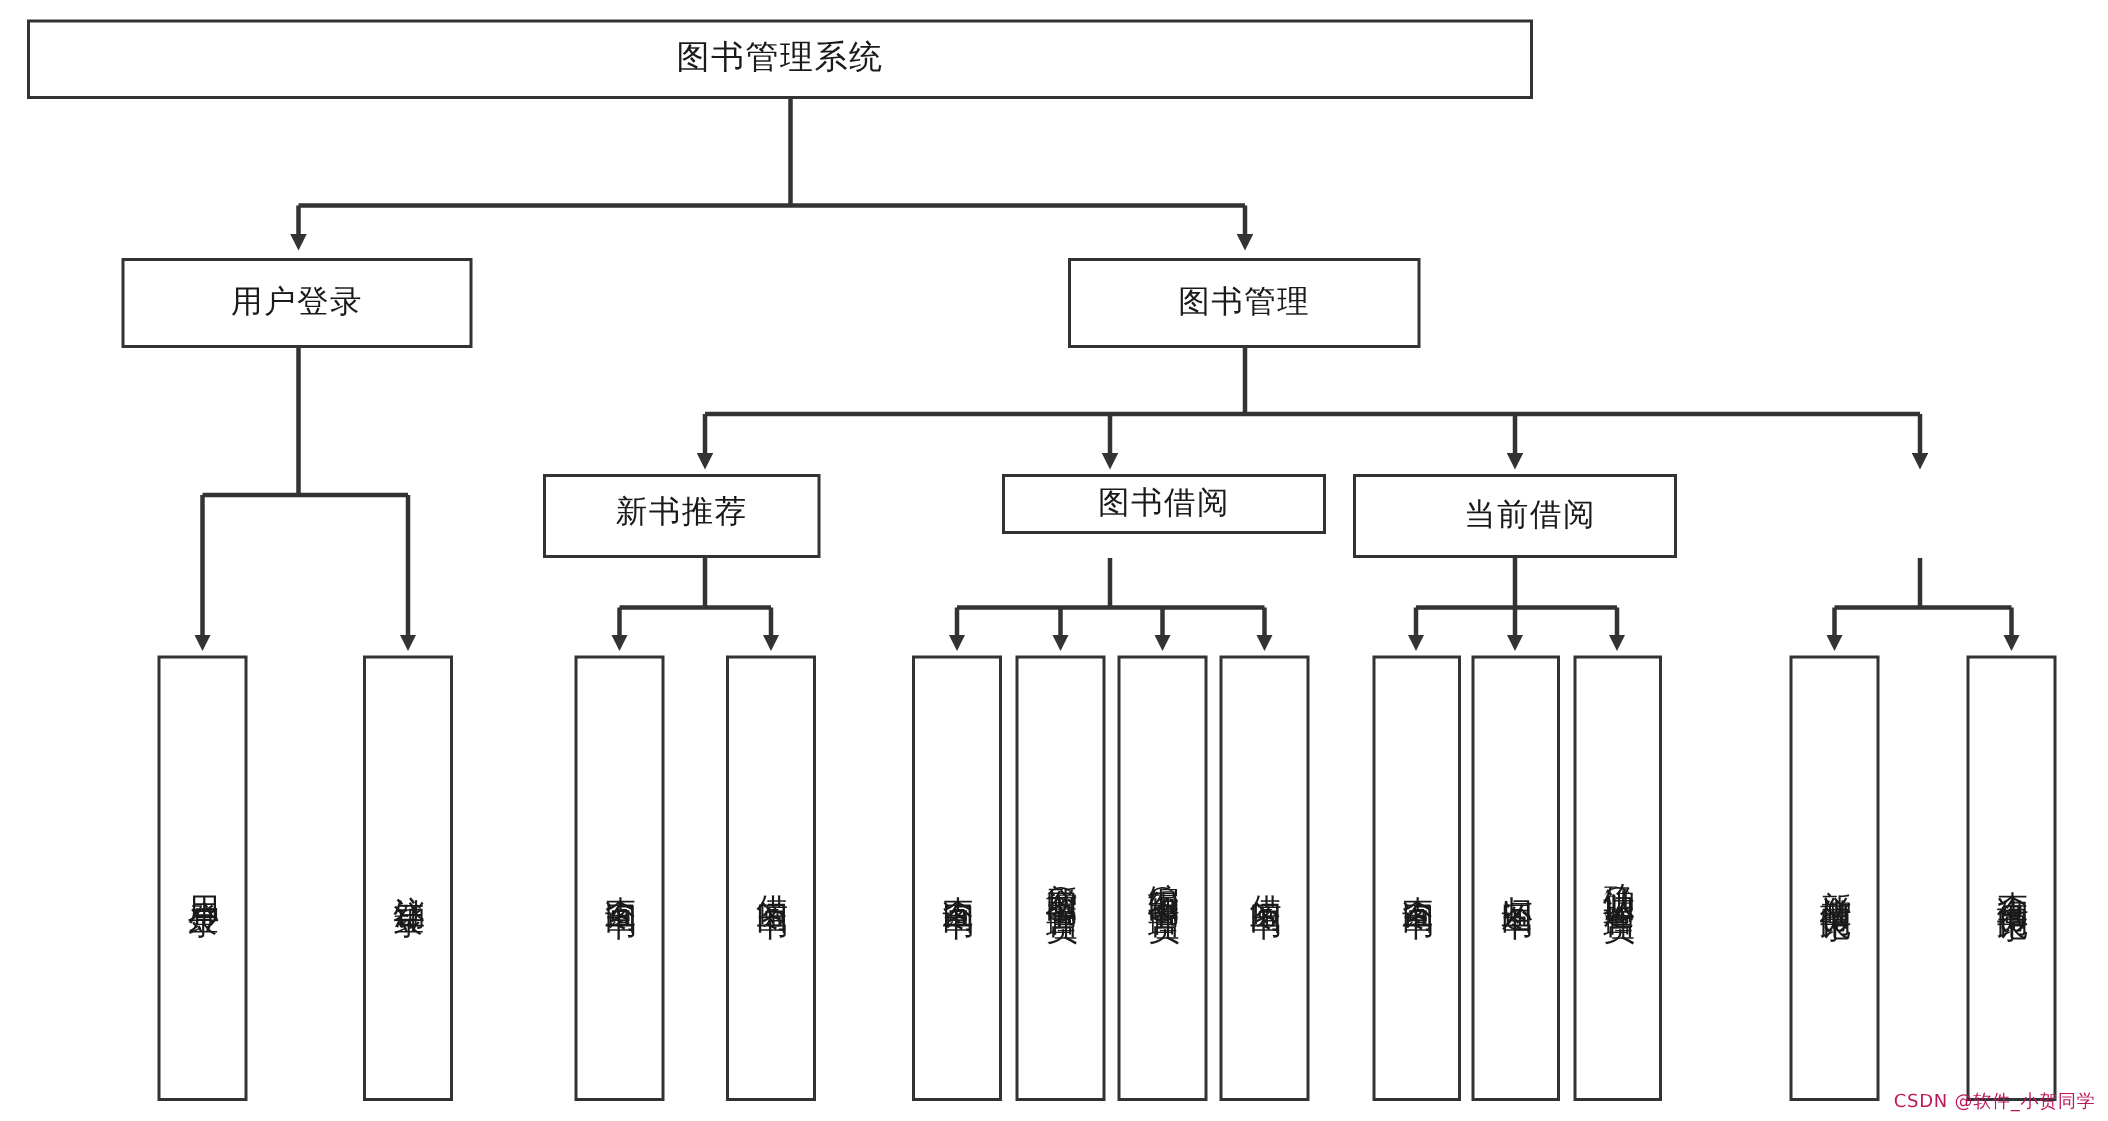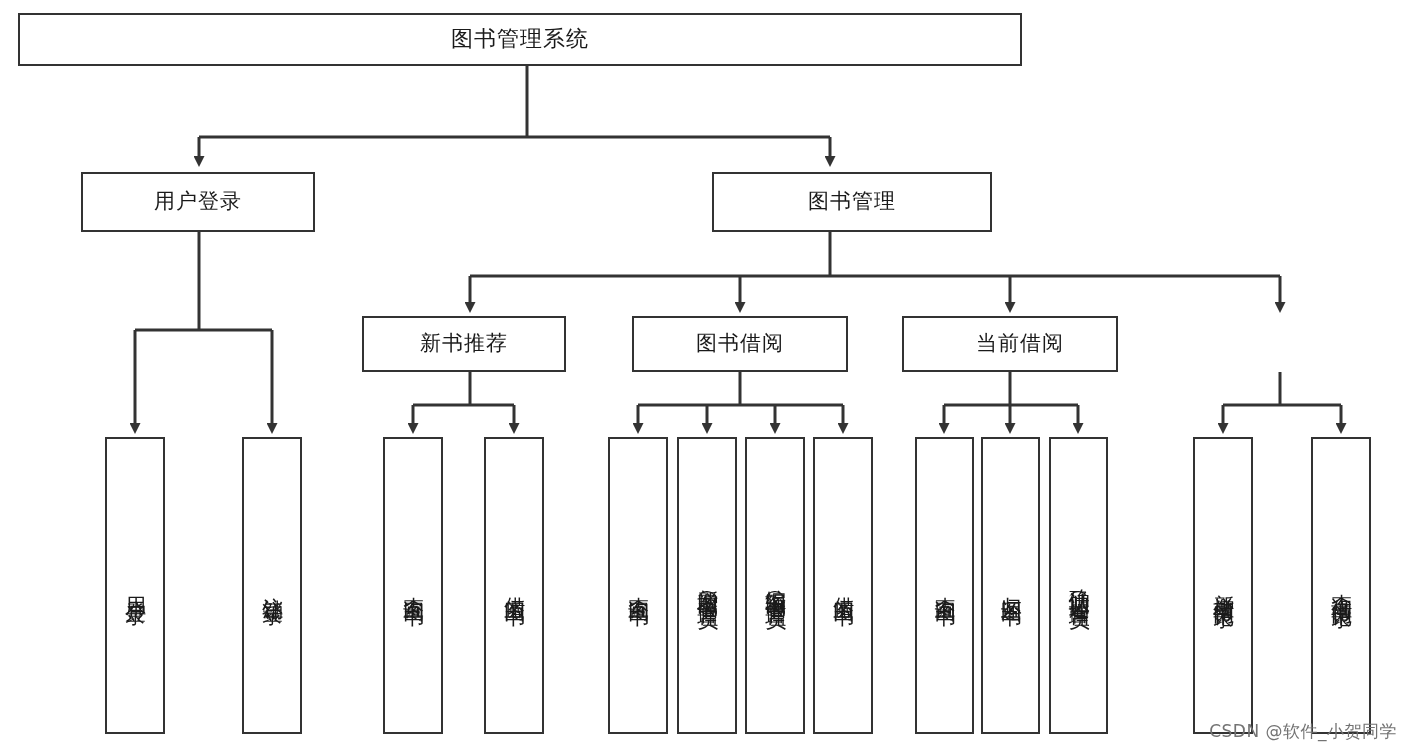--- a/index.html
+++ b/index.html
@@ -57,22 +57,22 @@
     display: block;
   }
   .node .htext {
     white-space: nowrap;
     display: block;
   }
   .watermark {
     position: absolute;
     right: 8px;
     bottom: 4px;
-    font-size: 17px;
-    color: #737373;
+    font-size: 12px;
+    color: #be185d;
     letter-spacing: 0.5px;
     white-space: nowrap;
     user-select: none;
   }
 </style>
 </head>
 <body>
 
 <div id="canvas">
 
@@ -126,28 +126,28 @@
     </g>
   </svg>
 
   <div class="node horiz root" style="left:18px; top:13px; width:1004px; height:53px;">
     <span class="htext">图书管理系统</span>
   </div>
 
   <div class="node horiz" style="left:81px; top:172px; width:234px; height:60px;">
     <span class="htext">用户登录</span>
   </div>
-  <div class="node horiz" style="left:712px; top:172px; width:280px; height:60px;">
+  <div class="node horiz" style="left:712px; top:172px; width:235px; height:60px;">
     <span class="htext">图书管理</span>
   </div>
 
-  <div class="node horiz" style="left:362px; top:316px; width:204px; height:56px;">
+  <div class="node horiz" style="left:362px; top:316px; width:185px; height:56px;font-family:Liberation Mono, monospace;">
     <span class="htext">新书推荐</span>
   </div>
-  <div class="node horiz" style="left:632px; top:316px; width:216px; height:56px;">
+  <div class="node horiz" style="left:668px; top:316px; width:216px; height:40px;">
     <span class="htext">图书借阅</span>
   </div>
   <div class="node horiz" style="left:902px; top:316px; width:216px; height:56px;padding-left:20px;">
     <span class="htext">当前借阅</span>
   </div>
 
   <div class="node vert" style="left:105px; top:437px; width:60px; height:297px;">
     <span class="vtext">用户登录</span>
   </div>
   <div class="node vert" style="left:242px; top:437px; width:60px; height:297px;">

